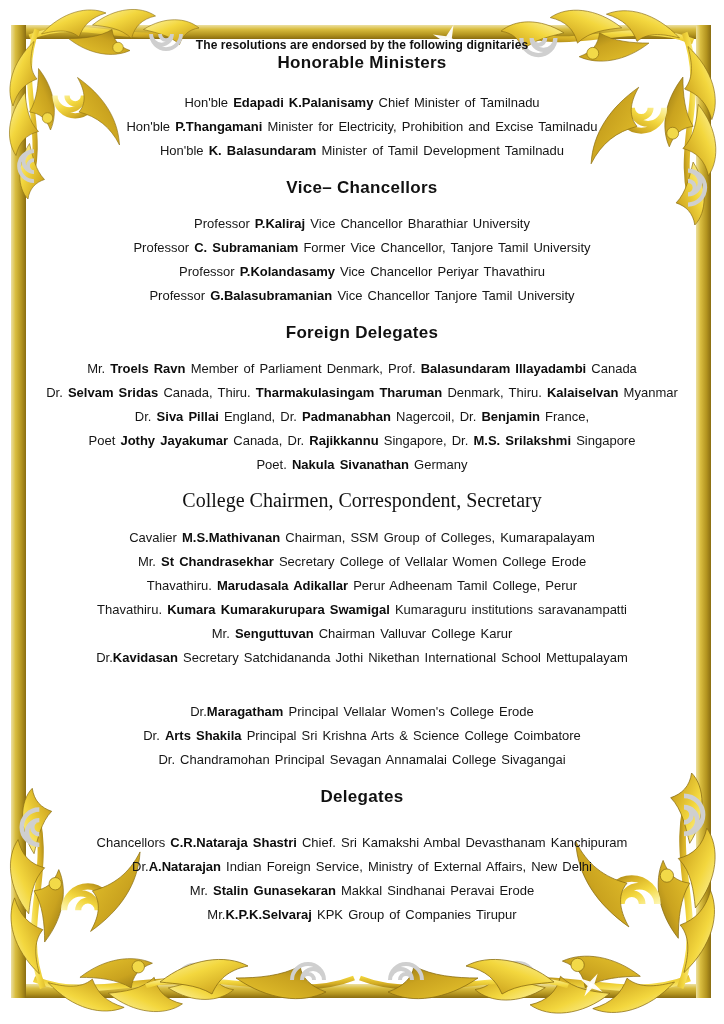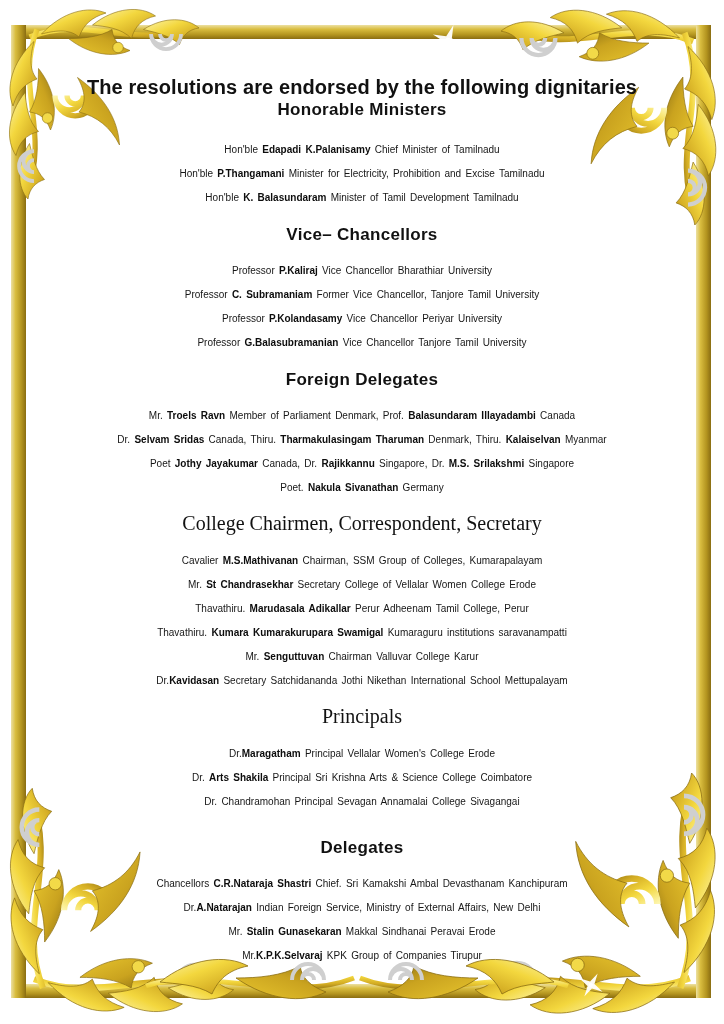--- a/index.html
+++ b/index.html
@@ -25,39 +25,39 @@
   #orn-br{right:2px;bottom:4px;transform:scale(-1,-1);}
   #sprig-l{left:140px;bottom:16px;}
   #sprig-r{right:150px;bottom:16px;transform:scaleX(-1);}
   .sparkle{position:absolute;z-index:3;pointer-events:none;}
   
   #content{
     position:absolute;left:34px;right:34px;top:0;bottom:0;z-index:4;
     text-align:center;
   }
   #page-title{
-    margin-top:76px;font-size:20px;font-weight:bold;color:#111;
+    margin-top:38px;font-size:12px;font-weight:bold;color:#111;
     letter-spacing:0.1px;
     text-align:center;
   }
   #sections .heading{margin:15px 0 0;}
   #sections .heading.sans{
     font-family:"Liberation Sans",sans-serif;font-weight:bold;
     font-size:17px;letter-spacing:0.3px;color:#111;
   }
   #sections .heading.serif{
     font-family:"Liberation Serif",serif;font-weight:normal;
     font-size:20px;color:#111;margin-top:12px;
   }
   #sections > div:nth-child(1){margin-top:1px;}           
   #sections > div:nth-child(9){margin-top:30px;}          
   #sections > div:nth-child(11){margin-top:24px;}         
   #sections .lines{margin-top:14px;}
   #sections > div:nth-child(2){margin-top:18px;}
-  p.line{margin:0;font-size:10px;line-height:24px;word-spacing:1.5px;color:#161616;}
+  p.line{margin:0;font-size:13px;line-height:24px;word-spacing:1.5px;color:#161616;}
   p.line .b{font-weight:bold;color:#0d0d0d;}
 </style>
 </head>
 <body>
 
 <svg width="0" height="0" style="position:absolute" aria-hidden="true">
   <defs>
     <linearGradient id="gg" x1="0" y1="0" x2="1" y2="1">
       <stop offset="0" stop-color="#fdf6b0"></stop>
       <stop offset="0.4" stop-color="#f3d73e"></stop>
@@ -143,40 +143,40 @@
       <div class="heading sans">Honorable Ministers</div>
       <div class="lines">
         <p class="line"><span class="">Hon'ble </span><span class="b">Edapadi K.Palanisamy</span><span class=""> Chief Minister of Tamilnadu</span></p>
         <p class="line"><span class="">Hon'ble </span><span class="b">P.Thangamani</span><span class=""> Minister for Electricity, Prohibition and Excise Tamilnadu</span></p>
         <p class="line"><span class="">Hon'ble </span><span class="b">K. Balasundaram</span><span class=""> Minister of Tamil Development Tamilnadu</span></p>
       </div>
       <div class="heading sans">Vice– Chancellors</div>
       <div class="lines">
         <p class="line"><span class="">Professor </span><span class="b">P.Kaliraj</span><span class=""> Vice Chancellor Bharathiar University</span></p>
         <p class="line"><span class="">Professor </span><span class="b">C. Subramaniam</span><span class=""> Former Vice Chancellor, Tanjore Tamil University</span></p>
-        <p class="line"><span class="">Professor </span><span class="b">P.Kolandasamy</span><span class=""> Vice Chancellor Periyar University</span></p>
+        <p class="line"><span class="">Professor </span><span class="b">P.Kolandasamy</span><span class=""> Vice Chancellor Periyar Thavathiru</span></p>
         <p class="line"><span class="">Professor </span><span class="b">G.Balasubramanian</span><span class=""> Vice Chancellor Tanjore Tamil University</span></p>
       </div>
       <div class="heading sans">Foreign Delegates</div>
       <div class="lines">
         <p class="line"><span class="">Mr. </span><span class="b">Troels Ravn</span><span class=""> Member of Parliament Denmark, Prof. </span><span class="b">Balasundaram Illayadambi</span><span class=""> Canada</span></p>
         <p class="line"><span class="">Dr. </span><span class="b">Selvam Sridas</span><span class=""> Canada, Thiru. </span><span class="b">Tharmakulasingam Tharuman</span><span class=""> Denmark, Thiru. </span><span class="b">Kalaiselvan</span><span class=""> Myanmar</span></p>
+        <p class="line"><span class="">Dr. </span><span class="b">Siva Pillai</span><span class=""> England, Dr. </span><span class="b">Padmanabhan</span><span class=""> Nagercoil,  Dr. </span><span class="b">Benjamin</span><span class=""> France,</span></p>
         <p class="line"><span class="">Poet </span><span class="b">Jothy Jayakumar</span><span class=""> Canada, Dr. </span><span class="b">Rajikkannu</span><span class=""> Singapore, Dr. </span><span class="b">M.S. Srilakshmi</span><span class=""> Singapore</span></p>
         <p class="line"><span class="">Poet. </span><span class="b">Nakula Sivanathan</span><span class=""> Germany</span></p>
       </div>
       <div class="heading serif">College Chairmen, Correspondent, Secretary</div>
       <div class="lines">
         <p class="line"><span class="">Cavalier </span><span class="b">M.S.Mathivanan</span><span class=""> Chairman, SSM Group of Colleges, Kumarapalayam</span></p>
         <p class="line"><span class="">Mr. </span><span class="b">St Chandrasekhar</span><span class=""> Secretary College of Vellalar Women College Erode</span></p>
         <p class="line"><span class="">Thavathiru. </span><span class="b">Marudasala Adikallar</span><span class=""> Perur Adheenam Tamil College, Perur</span></p>
         <p class="line"><span class="">Thavathiru. </span><span class="b">Kumara Kumarakurupara Swamigal</span><span class=""> Kumaraguru institutions saravanampatti</span></p>
         <p class="line"><span class="">Mr. </span><span class="b">Senguttuvan</span><span class=""> Chairman Valluvar College Karur</span></p>
         <p class="line"><span class="">Dr.</span><span class="b">Kavidasan</span><span class=""> Secretary Satchidananda Jothi Nikethan International School Mettupalayam</span></p>
       </div>
-      <div class="heading serif">Principals</div>
       <div class="lines">
         <p class="line"><span class="">Dr.</span><span class="b">Maragatham</span><span class=""> Principal Vellalar Women's College Erode</span></p>
         <p class="line"><span class="">Dr. </span><span class="b">Arts Shakila</span><span class=""> Principal Sri Krishna Arts &amp; Science College Coimbatore</span></p>
         <p class="line"><span class="">Dr. Chandramohan Principal Sevagan Annamalai College Sivagangai</span></p>
       </div>
       <div class="heading sans">Delegates</div>
       <div class="lines">
         <p class="line"><span class="">Chancellors </span><span class="b">C.R.Nataraja Shastri</span><span class=""> Chief. Sri Kamakshi Ambal Devasthanam Kanchipuram</span></p>
         <p class="line"><span class="">Dr.</span><span class="b">A.Natarajan</span><span class=""> Indian Foreign Service, Ministry of External Affairs, New Delhi</span></p>
         <p class="line"><span class="">Mr. </span><span class="b">Stalin Gunasekaran</span><span class=""> Makkal Sindhanai Peravai Erode</span></p>

